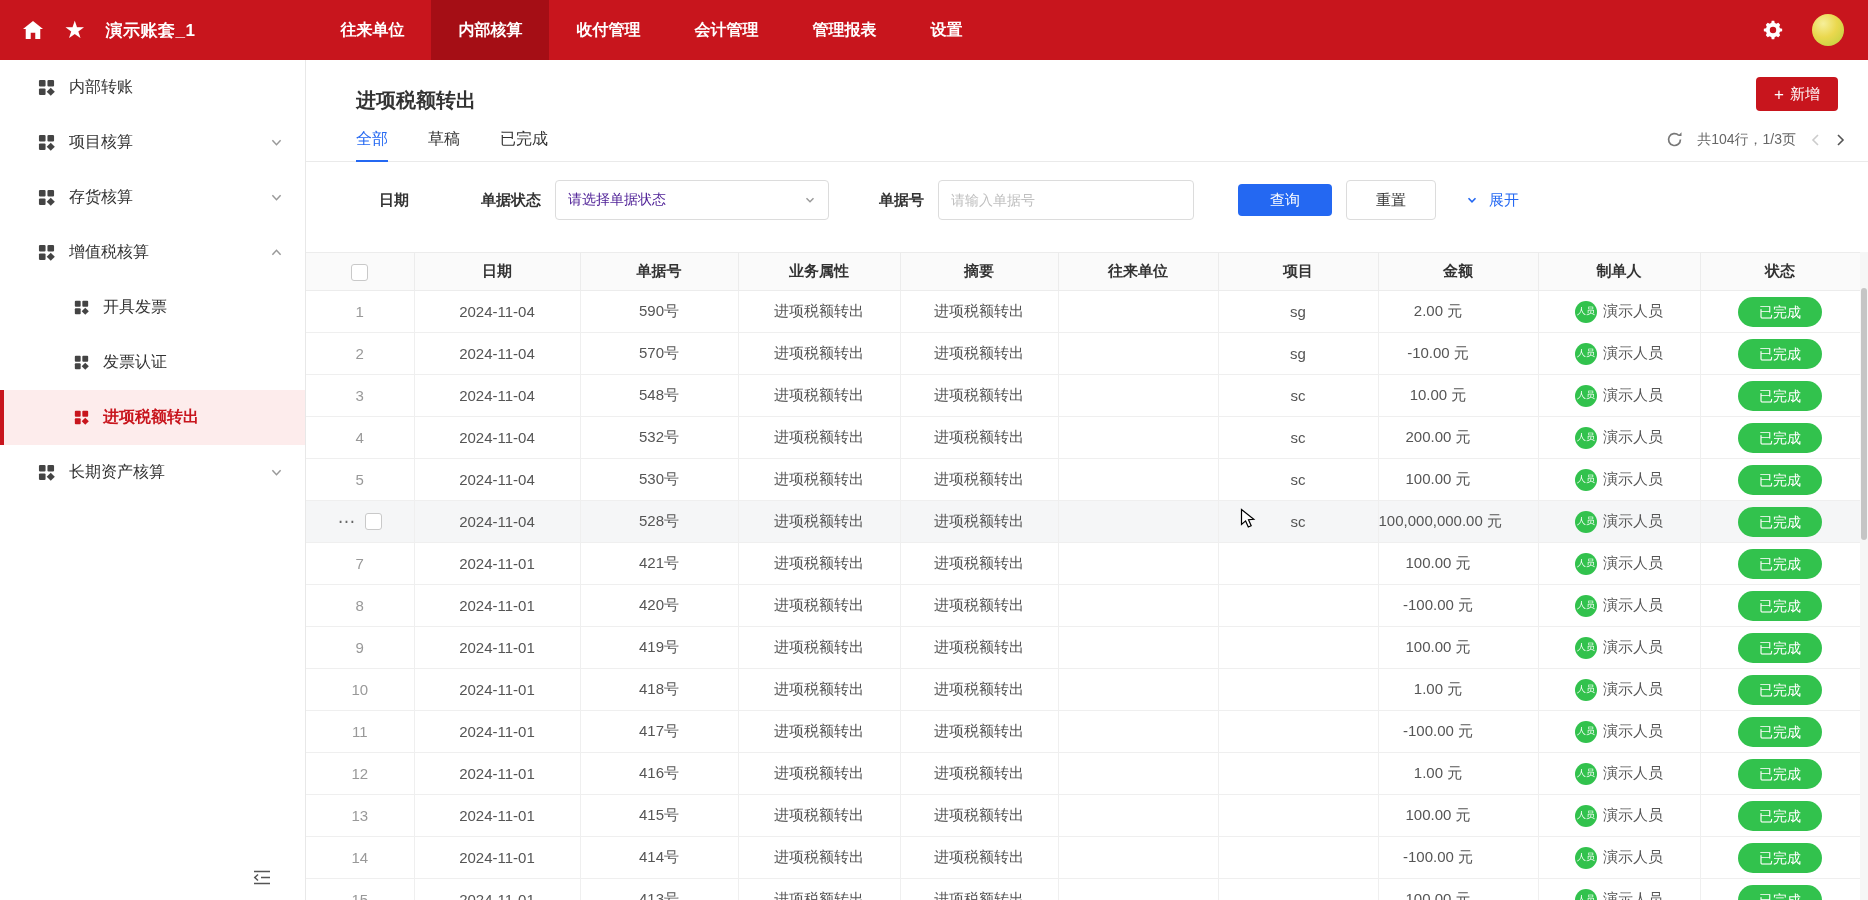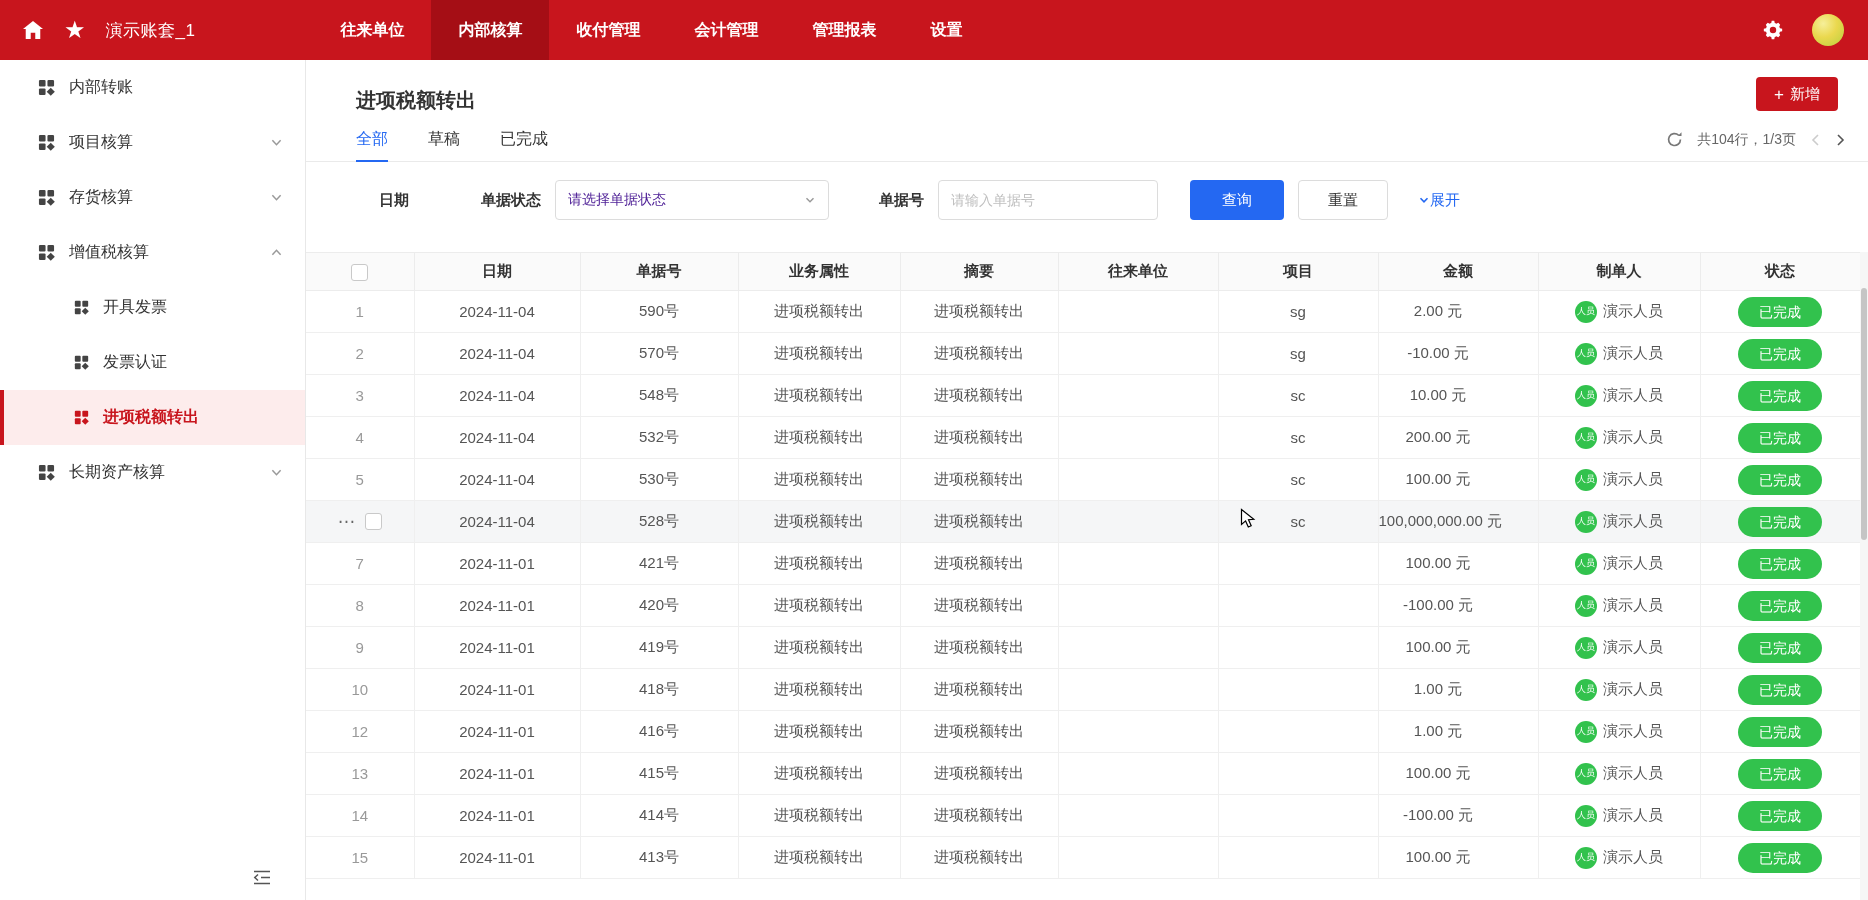--- a/index.html
+++ b/index.html
@@ -8,21 +8,21 @@
 }
 *{margin:0;padding:0;box-sizing:border-box}
 body{width:1868px;height:900px;overflow:hidden;font-family:"Liberation Sans","DejaVu Sans",sans-serif;background:#fff;color:#333}
 .screen{width:1868px;height:900px;position:relative;overflow:hidden}
 
 
 .topbar{height:60px;background:var(--accent-red);display:flex;align-items:stretch;color:#fff}
 .topbar-left{display:flex;align-items:center;gap:20px;padding-left:22px}
 .tb-icon{display:flex;align-items:center;cursor:pointer}
 .tb-star{font-size:24px;line-height:1;cursor:pointer}
-.account{font-size:17px;font-weight:400;letter-spacing:.5px;cursor:pointer;white-space:nowrap}
+.account{font-size:17px;font-weight:700;letter-spacing:.5px;cursor:pointer;white-space:nowrap}
 .topnav{display:flex;margin-left:118px}
 .nav-item{display:flex;align-items:center;padding:0 27px;font-size:16px;font-weight:700;cursor:pointer;white-space:nowrap}
 .nav-item.active{background:var(--nav-active-red)}
 .topbar-right{margin-left:auto;display:flex;align-items:center;gap:28px;padding-right:24px}
 .avatar{width:32px;height:32px;border-radius:50%;background:radial-gradient(circle at 35% 30%,#f6ef9a 0%,#ead84e 45%,#b9cf3e 100%);display:inline-block;cursor:pointer}
 
 
 .app-body{display:flex;height:840px}
 .sidebar{width:306px;min-width:306px;background:#fff;border-right:1px solid #e8e8e8;position:relative;}
 .side-item{height:55px;display:flex;align-items:center;padding:0 22px 0 38px;font-size:16px;cursor:pointer;position:relative;color:#333;white-space:nowrap}
@@ -51,28 +51,28 @@
 .pg-btn{display:flex;cursor:pointer;color:#555}
 .pg-btn.prev{color:#ccc}
 .pg-btn.next{transform:scaleX(-1)}
 
 
 .filters{display:flex;align-items:center;margin-top:18px;padding-left:73px;height:40px}
 .f-label{font-size:15px;font-weight:700;color:#333;margin-right:14px;white-space:nowrap}
 .f-input{height:40px;border:1px solid #dcdcdc;border-radius:4px;padding:0 12px;font-size:14px;color:#333;outline:none;font-family:inherit}
 .f-input::placeholder{color:#bfbfbf}
 .f-date{width:253px}
-.f-docno{width:220px}
+.f-docno{width:256px}
 .f-select{width:274px;height:40px;border:1px solid #dcdcdc;border-radius:4px;padding:0 12px;display:flex;align-items:center;justify-content:space-between;cursor:pointer;background:#fff}
 .f-select .ph{font-size:14px;color:#4c1d95}
 .g1{margin-left:58px}
 .g2{margin-left:50px}
-.btn-primary{margin-left:32px;width:94px;height:40px;background:var(--accent-blue);border:0;border-radius:4px;color:#fff;font-size:15px;cursor:pointer;font-family:Liberation Mono, monospace}
+.btn-primary{margin-left:44px;width:94px;height:32px;background:var(--accent-blue);border:0;border-radius:4px;color:#fff;font-size:15px;cursor:pointer;font-family:Liberation Mono, monospace}
 .btn-plain{margin-left:14px;width:90px;height:40px;background:#fff;border:1px solid #dcdcdc;border-radius:4px;color:#333;font-size:15px;cursor:pointer;font-family:inherit}
-.expand-link{margin-left:30px;display:flex;align-items:center;gap:0;color:var(--accent-blue);font-size:15px;cursor:pointer;text-decoration:none}
+.expand-link{margin-left:30px;display:flex;align-items:center;gap:11px;color:var(--accent-blue);font-size:15px;cursor:pointer;text-decoration:none}
 
 
 .table-zone{margin-top:32px}
 table{border-collapse:collapse;table-layout:fixed;width:1554px}
 thead th{height:38px;background:#fafafa;border:1px solid #ececec;font-size:15px;font-weight:700;color:#333;text-align:center}
 tbody td{height:42px;border:1px solid #efefef;font-size:15px;color:#555;text-align:center;white-space:nowrap;overflow:hidden}
 th:first-child,td:first-child{border-left:0}
 tr.hovered td{background:#f5f6f7}
 td.col-num,th.col-num{color:#999}
 td.col-amount{text-align:center;padding-right:40px}
@@ -451,20 +451,35 @@
                 <td></td>
                 <td></td>
                 <td class="col-amount">1.00 元</td>
                 <td><span class="creator">
                     <span class="creator-avatar">人员</span>
                     <span>演示人员</span>
                   </span></td>
                 <td><span class="badge">已完成</span></td>
               </tr>
               <tr>
+                <td class="col-num">11</td>
+                <td>2024-11-01</td>
+                <td>417号</td>
+                <td>进项税额转出</td>
+                <td>进项税额转出</td>
+                <td></td>
+                <td></td>
+                <td class="col-amount">-100.00 元</td>
+                <td><span class="creator">
+                    <span class="creator-avatar">人员</span>
+                    <span>演示人员</span>
+                  </span></td>
+                <td><span class="badge">已完成</span></td>
+              </tr>
+              <tr>
                 <td class="col-num">12</td>
                 <td>2024-11-01</td>
                 <td>416号</td>
                 <td>进项税额转出</td>
                 <td>进项税额转出</td>
                 <td></td>
                 <td></td>
                 <td class="col-amount">1.00 元</td>
                 <td><span class="creator">
                     <span class="creator-avatar">人员</span>

